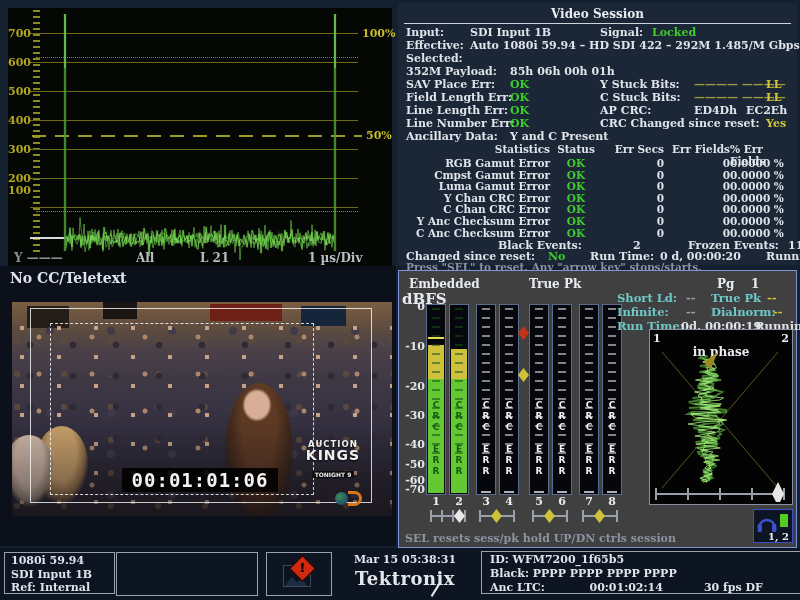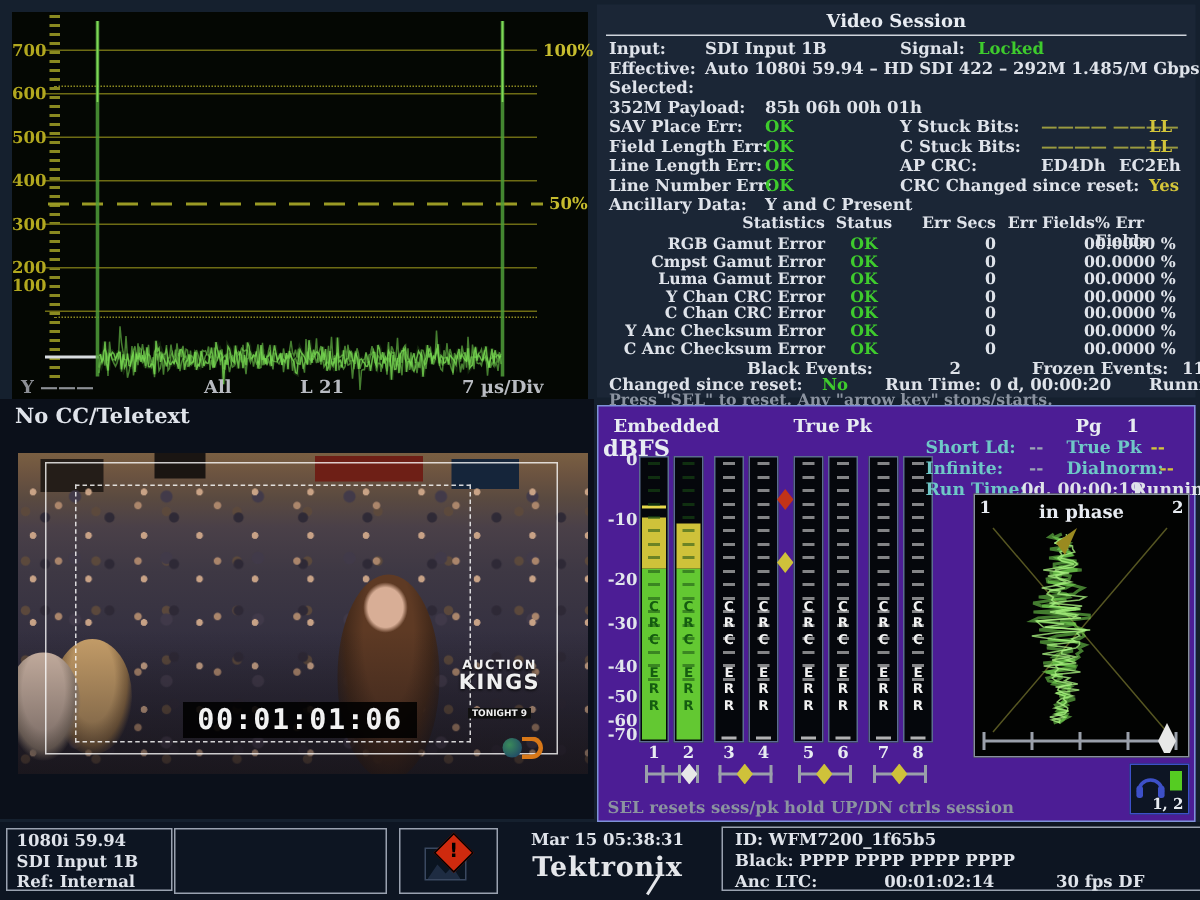--- a/index.html
+++ b/index.html
@@ -63,21 +63,21 @@
     font-family:"DejaVu Sans","Liberation Sans",sans-serif;text-shadow:0 1px 2px #000;}
   #ak-top{font-size:8.5px;letter-spacing:1px;line-height:9px;}
   #ak-main{font-size:14px;letter-spacing:1px;line-height:13px;}
   #ak-sub{font-size:6px;background:#111;color:#eee;display:inline-block;padding:0 3px;line-height:7px;}
   #globe{position:absolute;right:44px;top:190px;width:13px;height:13px;border-radius:50%;
     background:radial-gradient(circle at 35% 35%,#3a8a5a,#1a3a6a);}
   #globe-d{position:absolute;right:30px;top:189px;width:14px;height:15px;border:3px solid #d87818;
     border-left:none;border-radius:0 9px 9px 0;box-sizing:border-box;}
 
   
-  #au-tile{left:398px;top:270px;width:397px;height:276px;background:#4c1d95;border:1px solid #7e92d8;color:#dfe3ea;}
+  #au-tile{left:398px;top:270px;width:397px;height:276px;background:#404040;border:1px solid #7e92d8;color:#dfe3ea;}
   .au-h{position:absolute;font-size:12px;color:#e8ecf2;white-space:nowrap;}
   .au-scale{position:absolute;width:26px;text-align:right;font-size:11px;color:#e2e6ec;}
   .abar{position:absolute;top:33px;width:20px;height:191px;background:#05070c;border:1px solid #5b6c8f;box-sizing:border-box;}
   .ticks{position:absolute;left:5px;top:3px;width:8px;height:150px;
     background:repeating-linear-gradient(to bottom,rgba(235,235,235,.55) 0 2px,transparent 2px 9px);}
   .abar.active .ticks{background:repeating-linear-gradient(to bottom,rgba(25,80,20,.55) 0 2px,transparent 2px 9px);}
   .mark{position:absolute;left:4px;width:10px;height:2px;background:rgba(235,235,235,.75);}
   .fill-g{position:absolute;left:1px;right:1px;bottom:1px;background:#63c832;}
   .fill-y{position:absolute;left:1px;right:1px;background:#cfc23a;}
   .peak{position:absolute;left:1px;right:1px;height:2px;background:#e6d84a;}
@@ -89,21 +89,21 @@
   .diamond{position:absolute;width:11px;height:14px;
     clip-path:polygon(50% 0,100% 50%,50% 100%,0 50%);}
   .pwidget{position:absolute;top:237px;width:36px;height:16px;}
   .pwline{position:absolute;left:0;right:0;top:7px;height:2px;background:#9aa0aa;}
   .pwtick{position:absolute;top:2px;width:2px;height:12px;background:#9aa0aa;}
   .au-info{position:absolute;font-size:11.5px;white-space:nowrap;}
   .cy{color:#6fc7c7;}
   .gy{color:#9aa4b4;}
   #liss{position:absolute;left:250px;top:58px;width:142px;height:174px;background:#020302;border:1px solid #88909e;}
   .liss-num{position:absolute;top:2px;font-size:11px;color:#e8ecf2;}
-  #liss-title{position:absolute;top:4px;left:0;width:100%;text-align:center;font-size:12px;color:#e8ecf2;}
+  #liss-title{position:absolute;top:15px;left:0;width:100%;text-align:center;font-size:12px;color:#e8ecf2;}
   #hp-box{position:absolute;right:3px;bottom:4px;width:38px;height:32px;border:1px solid #3d50c8;background:#0d1524;}
   #hp-ch{position:absolute;right:3px;bottom:0;font-size:10px;color:#e8ecf2;}
   #hp-green{position:absolute;right:4px;top:4px;width:8px;height:13px;background:#55cc22;}
   #au-hint{position:absolute;left:6px;bottom:2px;font-size:11px;color:#8b93a0;white-space:nowrap;}
 
   
   #sbar{left:0;top:548px;width:800px;height:52px;background:#0d1522;color:#dfe3ea;}
   .sbox{position:absolute;border:1px solid #9aa2b0;background:#0d1522;}
   #sb-info{left:4px;top:4px;width:111px;height:42px;font-size:11px;line-height:13.5px;padding:1px 0 0 6px;box-sizing:border-box;white-space:nowrap;}
   #sb-empty{left:116px;top:4px;width:140px;height:42px;}
@@ -155,21 +155,21 @@
         <polyline points="327,6 327,243" fill="none" stroke="#4f9c38" stroke-width="2.4" opacity="0.85"></polyline>
         <polyline points="327,6 327,60" fill="none" stroke="#86e05c" stroke-width="1.2" opacity="0.9"></polyline>
         <polyline points="58,228.9 59,228.6 60,233.9 61,230.9 62,219.7 63,234.1 64,238.9 65,227.7 66,228.7 67,226.9 68,228.0 69,231.5 70,229.2 71,226.9 72,226.9 73,238.2 74,228.3 75,237.1 76,235.1 77,227.8 78,235.6 79,236.0 80,229.8 81,227.6 82,240.0 83,228.1 84,231.6 85,227.2 86,233.3 87,228.8 88,232.7 89,230.5 90,223.6 91,236.4 92,236.6 93,234.7 94,235.2 95,241.4 96,219.2 97,225.9 98,224.1 99,233.3 100,227.9 101,230.7 102,232.9 103,236.2 104,231.4 105,234.6 106,234.9 107,233.0 108,234.1 109,231.8 110,234.0 111,237.8 112,225.4 113,225.0 114,227.4 115,238.5 116,232.7 117,232.5 118,228.2 119,234.7 120,233.7 121,233.0 122,226.7 123,238.6 124,235.1 125,235.9 126,226.0 127,230.0 128,236.0 129,233.0 130,234.2 131,234.0 132,229.3 133,223.8 134,231.7 135,237.1 136,220.1 137,225.2 138,230.2 139,226.4 140,228.8 141,248.2 142,231.9 143,235.1 144,223.1 145,224.7 146,229.1 147,232.5 148,233.5 149,222.4 150,230.2 151,237.6 152,226.3 153,229.1 154,237.4 155,228.7 156,235.5 157,220.3 158,222.8 159,231.2 160,230.5 161,228.7 162,229.6 163,226.3 164,237.7 165,229.7 166,222.0 167,232.0 168,229.5 169,234.7 170,229.5 171,229.4 172,227.0 173,236.0 174,228.6 175,222.2 176,227.8 177,232.0 178,231.1 179,227.7 180,235.3 181,231.9 182,233.4 183,227.4 184,238.2 185,226.0 186,229.6 187,231.7 188,233.3 189,240.4 190,241.0 191,230.5 192,225.0 193,227.2 194,228.5 195,230.0 196,232.5 197,235.2 198,218.8 199,225.5 200,234.0 201,225.2 202,228.7 203,226.6 204,227.0 205,228.3 206,233.0 207,223.2 208,231.9 209,224.7 210,239.1 211,236.8 212,226.1 213,234.2 214,236.0 215,230.8 216,239.3 217,217.0 218,233.2 219,232.3 220,237.0 221,225.6 222,234.6 223,231.4 224,231.2 225,226.3 226,227.5 227,232.1 228,233.4 229,227.2 230,230.2 231,238.0 232,231.8 233,231.3 234,233.3 235,234.0 236,236.2 237,236.2 238,232.6 239,239.3 240,232.9 241,226.6 242,233.6 243,235.7 244,222.1 245,224.6 246,231.9 247,226.8 248,234.3 249,230.2 250,232.3 251,225.9 252,227.9 253,245.2 254,228.5 255,238.2 256,238.0 257,230.8 258,240.7 259,228.2 260,225.8 261,225.8 262,224.5 263,239.9 264,232.9 265,232.8 266,235.1 267,230.5 268,227.5 269,234.0 270,230.2 271,226.0 272,227.9 273,229.4 274,243.2 275,232.9 276,230.3 277,222.0 278,230.3 279,227.4 280,234.7 281,229.6 282,231.0 283,227.1 284,221.5 285,234.2 286,229.0 287,230.3 288,234.1 289,233.5 290,229.9 291,235.1 292,228.8 293,230.1 294,231.3 295,232.8 296,235.2 297,228.3 298,224.7 299,231.3 300,228.1 301,230.4 302,232.0 303,232.6 304,224.2 305,237.6 306,236.2 307,235.4 308,228.1 309,223.3 310,232.4 311,228.5 312,229.9 313,232.0 314,231.6 315,226.9 316,223.0 317,232.7 318,237.1 319,230.8 320,224.5 321,234.2 322,225.5 323,229.6 324,228.5 325,230.3 326,229.2" fill="none" stroke="#7ce055" stroke-width="1" opacity="0.9"></polyline>
         <polyline points="58,228.9 59,228.6 60,233.9 61,230.9 62,219.7 63,234.1 64,238.9 65,227.7 66,228.7 67,226.9 68,228.0 69,231.5 70,229.2 71,226.9 72,226.9 73,238.2 74,228.3 75,237.1 76,235.1 77,227.8 78,235.6 79,236.0 80,229.8 81,227.6 82,240.0 83,228.1 84,231.6 85,227.2 86,233.3 87,228.8 88,232.7 89,230.5 90,223.6 91,236.4 92,236.6 93,234.7 94,235.2 95,241.4 96,219.2 97,225.9 98,224.1 99,233.3 100,227.9 101,230.7 102,232.9 103,236.2 104,231.4 105,234.6 106,234.9 107,233.0 108,234.1 109,231.8 110,234.0 111,237.8 112,225.4 113,225.0 114,227.4 115,238.5 116,232.7 117,232.5 118,228.2 119,234.7 120,233.7 121,233.0 122,226.7 123,238.6 124,235.1 125,235.9 126,226.0 127,230.0 128,236.0 129,233.0 130,234.2 131,234.0 132,229.3 133,223.8 134,231.7 135,237.1 136,220.1 137,225.2 138,230.2 139,226.4 140,228.8 141,248.2 142,231.9 143,235.1 144,223.1 145,224.7 146,229.1 147,232.5 148,233.5 149,222.4 150,230.2 151,237.6 152,226.3 153,229.1 154,237.4 155,228.7 156,235.5 157,220.3 158,222.8 159,231.2 160,230.5 161,228.7 162,229.6 163,226.3 164,237.7 165,229.7 166,222.0 167,232.0 168,229.5 169,234.7 170,229.5 171,229.4 172,227.0 173,236.0 174,228.6 175,222.2 176,227.8 177,232.0 178,231.1 179,227.7 180,235.3 181,231.9 182,233.4 183,227.4 184,238.2 185,226.0 186,229.6 187,231.7 188,233.3 189,240.4 190,241.0 191,230.5 192,225.0 193,227.2 194,228.5 195,230.0 196,232.5 197,235.2 198,218.8 199,225.5 200,234.0 201,225.2 202,228.7 203,226.6 204,227.0 205,228.3 206,233.0 207,223.2 208,231.9 209,224.7 210,239.1 211,236.8 212,226.1 213,234.2 214,236.0 215,230.8 216,239.3 217,217.0 218,233.2 219,232.3 220,237.0 221,225.6 222,234.6 223,231.4 224,231.2 225,226.3 226,227.5 227,232.1 228,233.4 229,227.2 230,230.2 231,238.0 232,231.8 233,231.3 234,233.3 235,234.0 236,236.2 237,236.2 238,232.6 239,239.3 240,232.9 241,226.6 242,233.6 243,235.7 244,222.1 245,224.6 246,231.9 247,226.8 248,234.3 249,230.2 250,232.3 251,225.9 252,227.9 253,245.2 254,228.5 255,238.2 256,238.0 257,230.8 258,240.7 259,228.2 260,225.8 261,225.8 262,224.5 263,239.9 264,232.9 265,232.8 266,235.1 267,230.5 268,227.5 269,234.0 270,230.2 271,226.0 272,227.9 273,229.4 274,243.2 275,232.9 276,230.3 277,222.0 278,230.3 279,227.4 280,234.7 281,229.6 282,231.0 283,227.1 284,221.5 285,234.2 286,229.0 287,230.3 288,234.1 289,233.5 290,229.9 291,235.1 292,228.8 293,230.1 294,231.3 295,232.8 296,235.2 297,228.3 298,224.7 299,231.3 300,228.1 301,230.4 302,232.0 303,232.6 304,224.2 305,237.6 306,236.2 307,235.4 308,228.1 309,223.3 310,232.4 311,228.5 312,229.9 313,232.0 314,231.6 315,226.9 316,223.0 317,232.7 318,237.1 319,230.8 320,224.5 321,234.2 322,225.5 323,229.6 324,228.5 325,230.3 326,229.2" fill="none" stroke="#3f7a2c" stroke-width="3" opacity="0.25"></polyline>
         <polyline points="58,237.1 59,228.1 60,232.2 61,226.2 62,224.8 63,226.9 64,242.6 65,219.8 66,228.7 67,232.1 68,234.5 69,236.2 70,234.1 71,230.0 72,209.5 73,220.4 74,226.5 75,231.7 76,231.9 77,243.8 78,239.9 79,234.2 80,232.3 81,225.6 82,222.9 83,233.1 84,220.9 85,232.3 86,228.1 87,221.4 88,227.8 89,237.4 90,233.8 91,221.8 92,234.2 93,236.4 94,230.1 95,243.5 96,228.3 97,228.0 98,239.1 99,237.3 100,230.1 101,241.8 102,228.9 103,222.1 104,239.0 105,237.7 106,229.0 107,226.9 108,235.0 109,230.8 110,220.9 111,229.5 112,225.0 113,230.1 114,222.5 115,229.8 116,229.5 117,236.2 118,235.9 119,229.1 120,229.4 121,231.3 122,236.5 123,225.3 124,228.4 125,232.0 126,231.6 127,237.2 128,232.6 129,229.2 130,227.7 131,223.0 132,238.6 133,232.0 134,236.5 135,236.4 136,233.7 137,231.0 138,225.6 139,235.5 140,224.9 141,237.6 142,238.0 143,227.8 144,235.3 145,227.0 146,233.3 147,236.7 148,236.0 149,225.2 150,227.9 151,226.5 152,229.7 153,233.6 154,221.8 155,233.5 156,241.5 157,231.1 158,230.6 159,233.8 160,230.9 161,229.4 162,231.3 163,234.5 164,233.0 165,234.5 166,226.8 167,235.5 168,231.0 169,231.1 170,234.8 171,225.7 172,221.9 173,234.0 174,238.3 175,227.5 176,227.8 177,233.5 178,234.6 179,232.3 180,227.4 181,240.1 182,232.0 183,227.4 184,231.1 185,225.8 186,219.3 187,226.9 188,229.2 189,225.1 190,230.4 191,224.5 192,235.1 193,227.5 194,234.7 195,240.4 196,218.1 197,234.6 198,224.1 199,235.2 200,231.0 201,231.4 202,228.0 203,217.6 204,233.8 205,230.7 206,235.0 207,229.7 208,227.5 209,235.0 210,233.2 211,222.6 212,239.0 213,232.3 214,234.3 215,233.3 216,229.2 217,227.5 218,230.2 219,230.0 220,228.8 221,228.8 222,222.5 223,230.7 224,221.8 225,233.2 226,225.9 227,228.6 228,238.1 229,225.9 230,229.8 231,232.1 232,252.0 233,239.0 234,238.4 235,238.5 236,227.5 237,234.1 238,228.7 239,228.1 240,222.8 241,226.9 242,227.1 243,234.2 244,229.1 245,230.3 246,239.9 247,233.6 248,231.3 249,233.6 250,239.5 251,220.1 252,236.3 253,222.8 254,225.1 255,233.0 256,230.1 257,217.2 258,233.6 259,227.4 260,233.9 261,223.9 262,231.4 263,233.4 264,224.2 265,238.6 266,226.8 267,238.4 268,239.8 269,237.0 270,233.2 271,237.1 272,230.8 273,226.6 274,232.4 275,235.1 276,234.3 277,230.7 278,224.2 279,227.0 280,229.9 281,235.0 282,231.8 283,212.4 284,227.3 285,235.9 286,231.8 287,235.6 288,230.7 289,230.7 290,230.2 291,232.8 292,234.8 293,238.2 294,240.4 295,227.3 296,231.5 297,230.2 298,228.0 299,233.1 300,222.4 301,227.7 302,227.5 303,233.1 304,230.1 305,235.4 306,230.2 307,230.1 308,238.1 309,224.0 310,234.0 311,234.5 312,234.0 313,235.6 314,230.4 315,225.5 316,232.0 317,230.7 318,236.9 319,230.8 320,231.0 321,227.2 322,235.9 323,233.5 324,239.3 325,230.9 326,227.8" fill="none" stroke="#7ce055" stroke-width="1" opacity="0.55"></polyline>
         <polyline points="58,240.7 59,233.7 60,232.5 61,230.1 62,235.8 63,227.2 64,232.8 65,228.3 66,229.0 67,232.0 68,231.5 69,232.3 70,227.4 71,231.5 72,226.7 73,239.8 74,230.9 75,231.6 76,216.0 77,230.5 78,232.2 79,234.3 80,222.7 81,242.3 82,234.8 83,227.0 84,235.4 85,223.8 86,225.0 87,234.3 88,225.8 89,235.9 90,230.1 91,228.1 92,229.1 93,232.8 94,234.8 95,226.6 96,224.6 97,232.3 98,227.9 99,227.1 100,231.2 101,228.1 102,228.0 103,225.3 104,230.9 105,230.5 106,221.8 107,229.1 108,231.0 109,225.1 110,234.6 111,227.3 112,239.4 113,233.8 114,231.0 115,231.5 116,224.8 117,225.5 118,236.3 119,225.7 120,234.5 121,232.2 122,226.1 123,227.8 124,236.0 125,234.2 126,231.5 127,225.6 128,226.3 129,225.8 130,228.6 131,228.7 132,230.5 133,229.6 134,237.5 135,223.7 136,228.7 137,231.9 138,229.5 139,232.6 140,231.1 141,230.1 142,228.9 143,230.3 144,233.7 145,240.1 146,235.5 147,228.6 148,232.0 149,234.3 150,229.8 151,228.3 152,227.7 153,224.2 154,225.4 155,226.1 156,225.4 157,225.7 158,230.4 159,226.9 160,229.2 161,236.4 162,231.6 163,227.3 164,221.6 165,237.4 166,237.0 167,220.5 168,235.4 169,230.8 170,235.6 171,232.1 172,235.0 173,230.0 174,232.6 175,232.9 176,233.2 177,233.1 178,229.1 179,227.9 180,235.2 181,224.3 182,230.2 183,230.9 184,229.2 185,230.4 186,227.3 187,239.2 188,231.7 189,230.9 190,234.2 191,234.5 192,234.8 193,229.6 194,238.0 195,234.2 196,232.9 197,226.4 198,231.0 199,232.1 200,227.3 201,229.9 202,229.7 203,234.0 204,230.1 205,225.8 206,222.7 207,230.7 208,236.6 209,234.8 210,233.5 211,234.5 212,230.2 213,216.5 214,231.9 215,229.7 216,232.3 217,227.2 218,238.8 219,235.6 220,235.7 221,238.0 222,236.5 223,230.8 224,235.4 225,235.0 226,232.0 227,244.5 228,234.5 229,234.2 230,224.2 231,227.8 232,237.8 233,234.6 234,232.0 235,231.4 236,226.8 237,230.4 238,233.5 239,229.3 240,227.8 241,225.3 242,228.9 243,239.5 244,234.1 245,234.3 246,235.1 247,236.7 248,227.1 249,234.1 250,241.8 251,230.5 252,233.4 253,226.6 254,227.4 255,227.0 256,236.4 257,231.3 258,228.6 259,235.1 260,242.2 261,223.8 262,222.3 263,228.0 264,231.3 265,231.4 266,236.8 267,234.3 268,239.5 269,233.5 270,240.8 271,233.2 272,237.4 273,225.4 274,225.6 275,229.2 276,238.0 277,228.4 278,225.9 279,224.0 280,232.8 281,229.9 282,228.8 283,225.2 284,228.1 285,235.0 286,238.2 287,239.2 288,225.5 289,230.5 290,220.8 291,232.5 292,224.7 293,228.1 294,241.8 295,232.2 296,228.9 297,229.8 298,231.7 299,240.3 300,234.4 301,238.3 302,226.7 303,237.2 304,216.6 305,231.1 306,235.9 307,221.7 308,230.1 309,230.0 310,230.1 311,227.6 312,227.1 313,224.8 314,232.3 315,230.5 316,229.5 317,242.4 318,232.5 319,237.2 320,233.9 321,235.7 322,229.7 323,230.0 324,233.7 325,226.7 326,234.7" fill="none" stroke="#7ce055" stroke-width="1" opacity="0.55"></polyline>
       </svg>
     <span class="wf-foot dim" style="left:6px">Y ———</span>
     <span class="wf-foot" style="left:128px">All</span>
     <span class="wf-foot" style="left:192px">L 21</span>
-    <span class="wf-foot" style="left:300px">7 µs/Div</span>
+    <span class="wf-foot" style="left:300px">1 µs/Div</span>
   </div>
 
   <div id="vs-tile" class="abs">
     <div id="vs-title">Video Session</div>
     <div id="vs-rule"></div>
 
     <span class="vs" style="left:8px;top:23px">Input:</span>
     <span class="vs" style="left:72px;top:23px">SDI Input 1B</span>
     <span class="vs" style="left:202px;top:23px">Signal:</span>
     <span class="vs ok" style="left:254px;top:23px">Locked</span>

